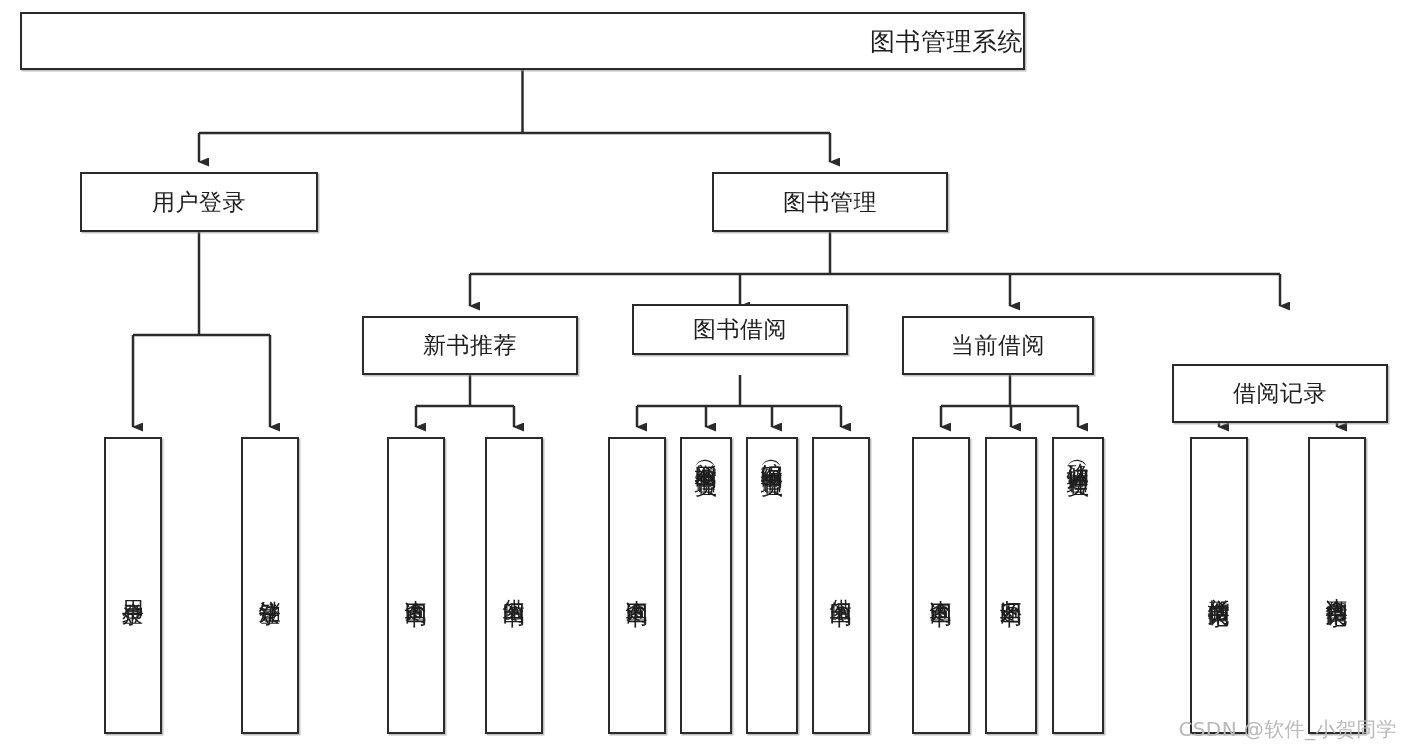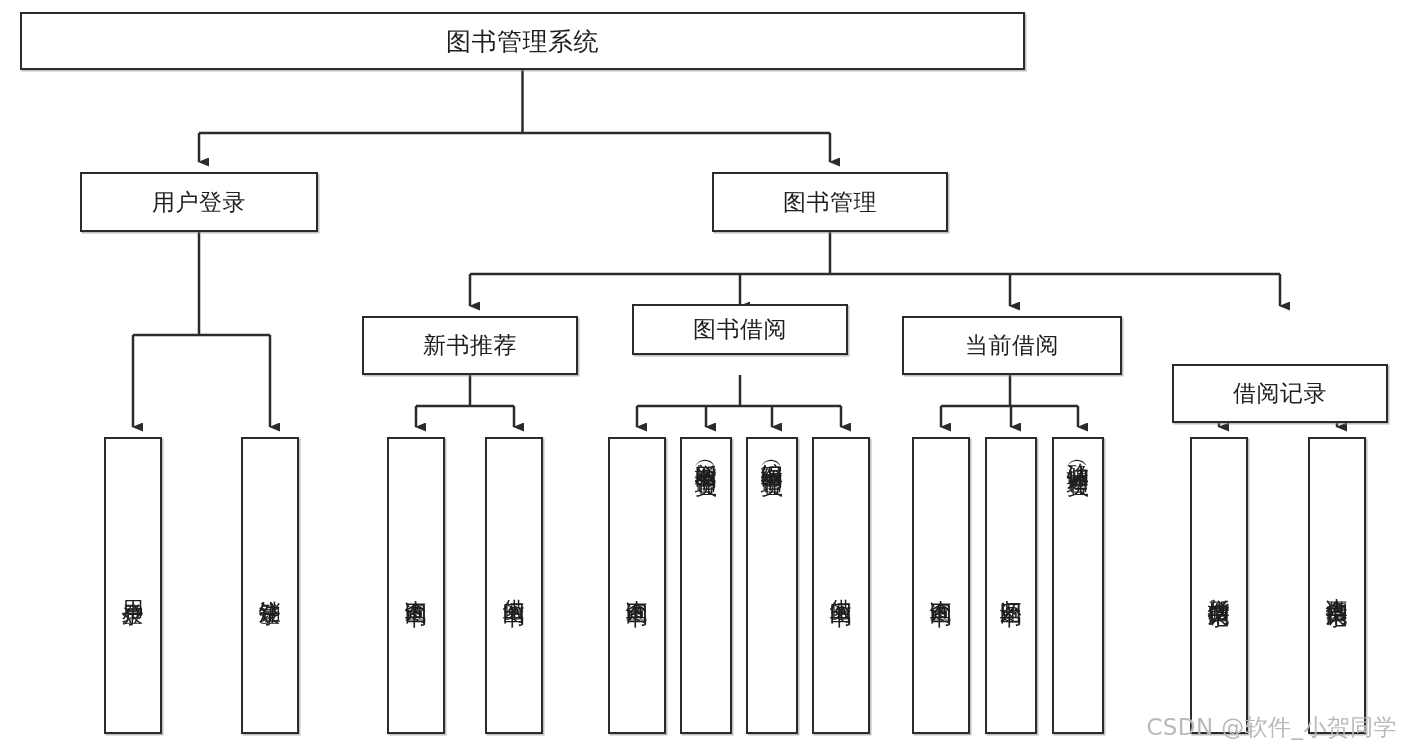--- a/index.html
+++ b/index.html
@@ -49,21 +49,21 @@
     font-size:22px;
     line-height:1.06;
     letter-spacing:2px;
     max-height:100%;
   }
   .leaf-box.top-align{align-items:flex-start;}
 
   #watermark{
     position:absolute;
     right:8px;bottom:4px;
-    font-size:23px;
+    font-size:20px;
     color:#b9b9b9;
     letter-spacing:0.4px;
     white-space:nowrap;
     pointer-events:none;
   }
 </style>
 </head>
 <body>
 
 <div id="diagram-root">
@@ -105,36 +105,36 @@
         <line x1="1011" y1="406" x2="1011" y2="427" marker-end="url(#arrowhead)"></line>
         <line x1="1078" y1="406" x2="1078" y2="427" marker-end="url(#arrowhead)"></line>
         <line x1="1280" y1="375" x2="1280" y2="406"></line>
         <line x1="1219" y1="406" x2="1337" y2="406"></line>
         <line x1="1219" y1="406" x2="1219" y2="427" marker-end="url(#arrowhead)"></line>
         <line x1="1337" y1="406" x2="1337" y2="427" marker-end="url(#arrowhead)"></line>
       </g>
   </svg>
 
   <div id="nodes-layer">
-      <div class="node-box level1" style="left: 20px; top: 12px; width: 1005px; height: 58px;">
+      <div class="node-box level1" style="left: 20px; top: 12px; width: 1005px; height: 58px; justify-content: flex-end;">
         <span class="node-label">图书管理系统</span>
       </div>
       <div class="node-box level2" style="left: 80px; top: 172px; width: 238px; height: 60px;">
         <span class="node-label">用户登录</span>
       </div>
       <div class="node-box level2" style="left: 712px; top: 172px; width: 236px; height: 60px; align-items: center;">
         <span class="node-label">图书管理</span>
       </div>
       <div class="node-box level3" style="left: 362px; top: 316px; width: 216px; height: 59px;">
         <span class="node-label">新书推荐</span>
       </div>
       <div class="node-box level3" style="left: 632px; top: 304px; width: 216px; height: 51px;">
         <span class="node-label">图书借阅</span>
       </div>
-      <div class="node-box level3" style="left: 902px; top: 316px; width: 220px; height: 59px;">
+      <div class="node-box level3" style="left: 902px; top: 316px; width: 192px; height: 59px;">
         <span class="node-label">当前借阅</span>
       </div>
       <div class="node-box level3" style="left: 1172px; top: 316px; width: 216px; height: 59px; margin-top: 48px;">
         <span class="node-label">借阅记录</span>
       </div>
       <div class="leaf-box" style="left: 104px; top: 437px; width: 58px; height: 297px;">
         <span class="node-label">用户登录</span>
       </div>
       <div class="leaf-box" style="left: 241px; top: 437px; width: 58px; height: 297px;">
         <span class="node-label">注销登录</span>

